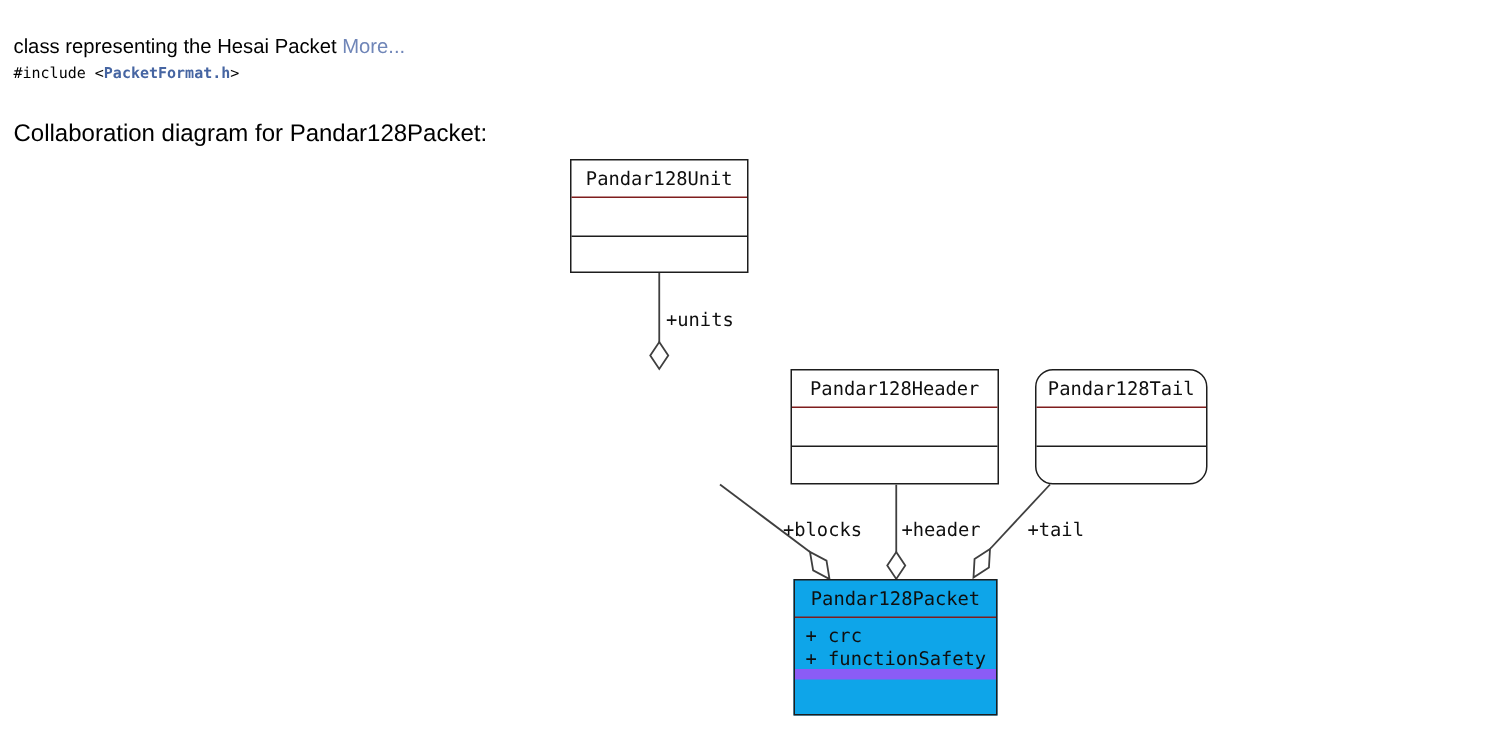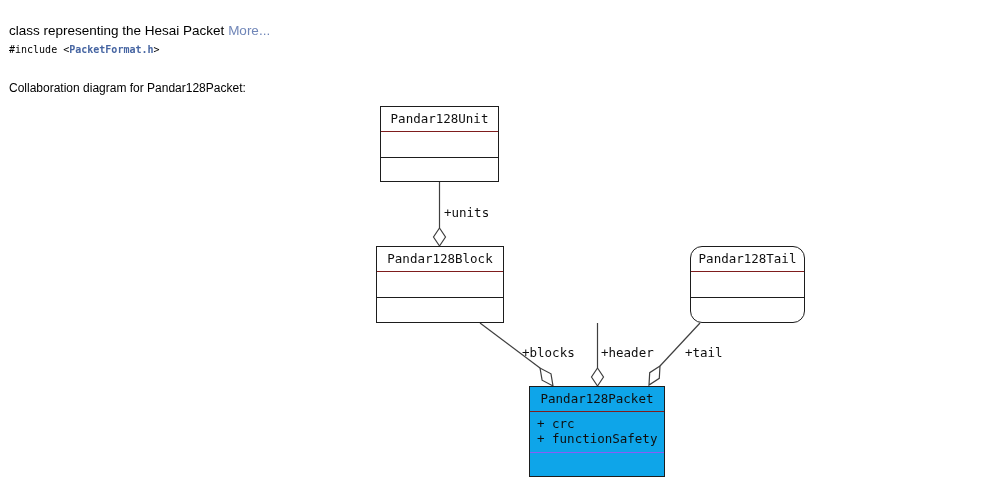--- a/index.html
+++ b/index.html
@@ -40,21 +40,21 @@
   .include-line a {
     color: #4665a2;
     font-weight: bold;
     text-decoration: none;
     cursor: pointer;
   }
   .caption {
     position: absolute;
     left: 9px;
     top: 81px;
-    font-size: 12px;
+    font-size: 16px;
     color: #000000;
   }
   
   .diagram {
     position: absolute;
     inset: 0;
     font-family: "DejaVu Sans Mono", monospace;
     font-size: 12.5px;
     color: #0f0f0f;
   }
@@ -85,21 +85,21 @@
     border-bottom: none;
   }
   .node-highlight {
     background: #0ea5e9;
   }
   .members {
     box-sizing: border-box;
     height: 41px;
     padding: 4px 0 0 7px;
     line-height: 15px;
-    border-bottom: 1px solid #8b5cf6;
+    border-bottom: 7px solid #8b5cf6;
     text-align: left;
     white-space: nowrap;
   }
   .member { display: block; }
   .edge-label {
     position: absolute;
     white-space: nowrap;
     color: #0f0f0f;
   }
 </style>
@@ -130,26 +130,26 @@
       <line x1="700" y1="323" x2="660" y2="366" stroke="#3f3f3f" stroke-width="1.2"></line>
       <polygon points="660,366 649.7,372.7 649,385 659.3,378.3" fill="#ffffff" stroke="#3f3f3f" stroke-width="1.2"></polygon>
     </svg>
 
     <div class="node" style="left:380px; top:106px; width:119px; height:76px;">
       <div class="node-title">Pandar128Unit</div>
       <div class="node-sec" style="height:25px;"></div>
       <div class="node-sec" style="height:22px;"></div>
     </div>
 
-    <div class="node" style="left:376px; top:246px; width:128px; height:77px;">
-      <div class="node-title">Pandar128Block</div>
+
+    <div class="node" style="left:527px; top:246px; width:139px; height:77px;">
+      <div class="node-title">Pandar128Header</div>
       <div class="node-sec" style="height:25px;"></div>
       <div class="node-sec" style="height:23px;"></div>
     </div>
-
 
     <div class="node" style="left:690px; top:246px; width:115px; height:77px;border-radius:12px;">
       <div class="node-title">Pandar128Tail</div>
       <div class="node-sec" style="height:25px;"></div>
       <div class="node-sec" style="height:23px;"></div>
     </div>
 
     <div class="node node-highlight" style="left:529px; top:386px; width:136px; height:91px;">
       <div class="node-title">Pandar128Packet</div>
       <div class="members">

